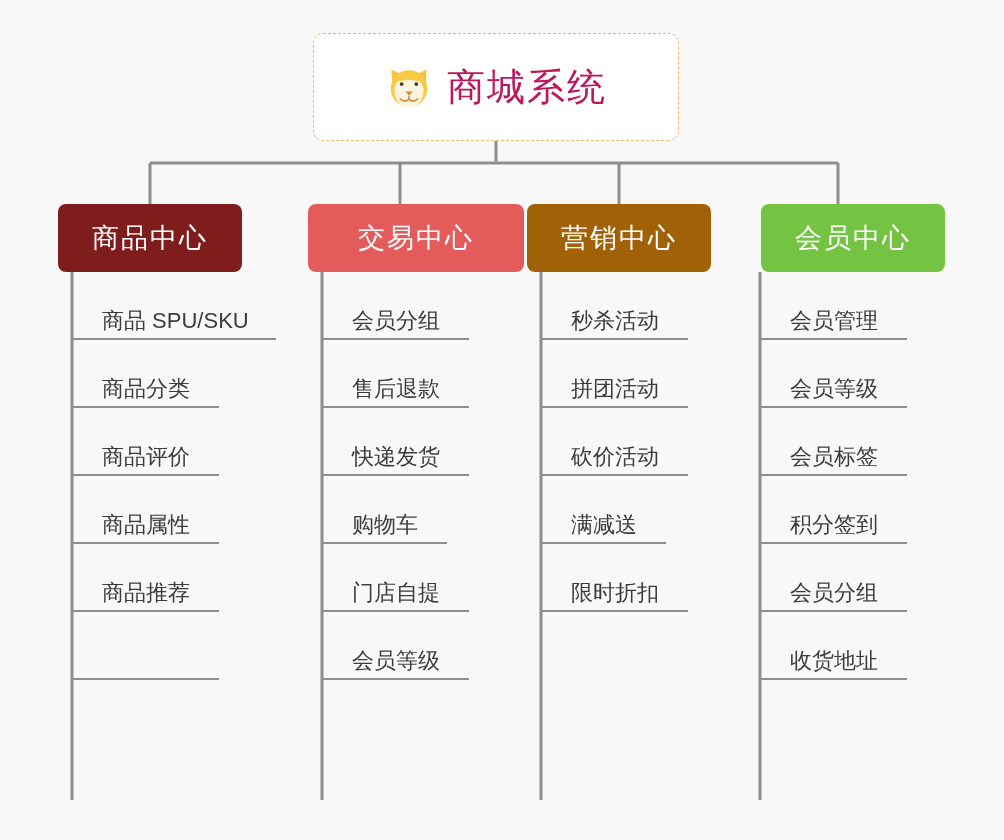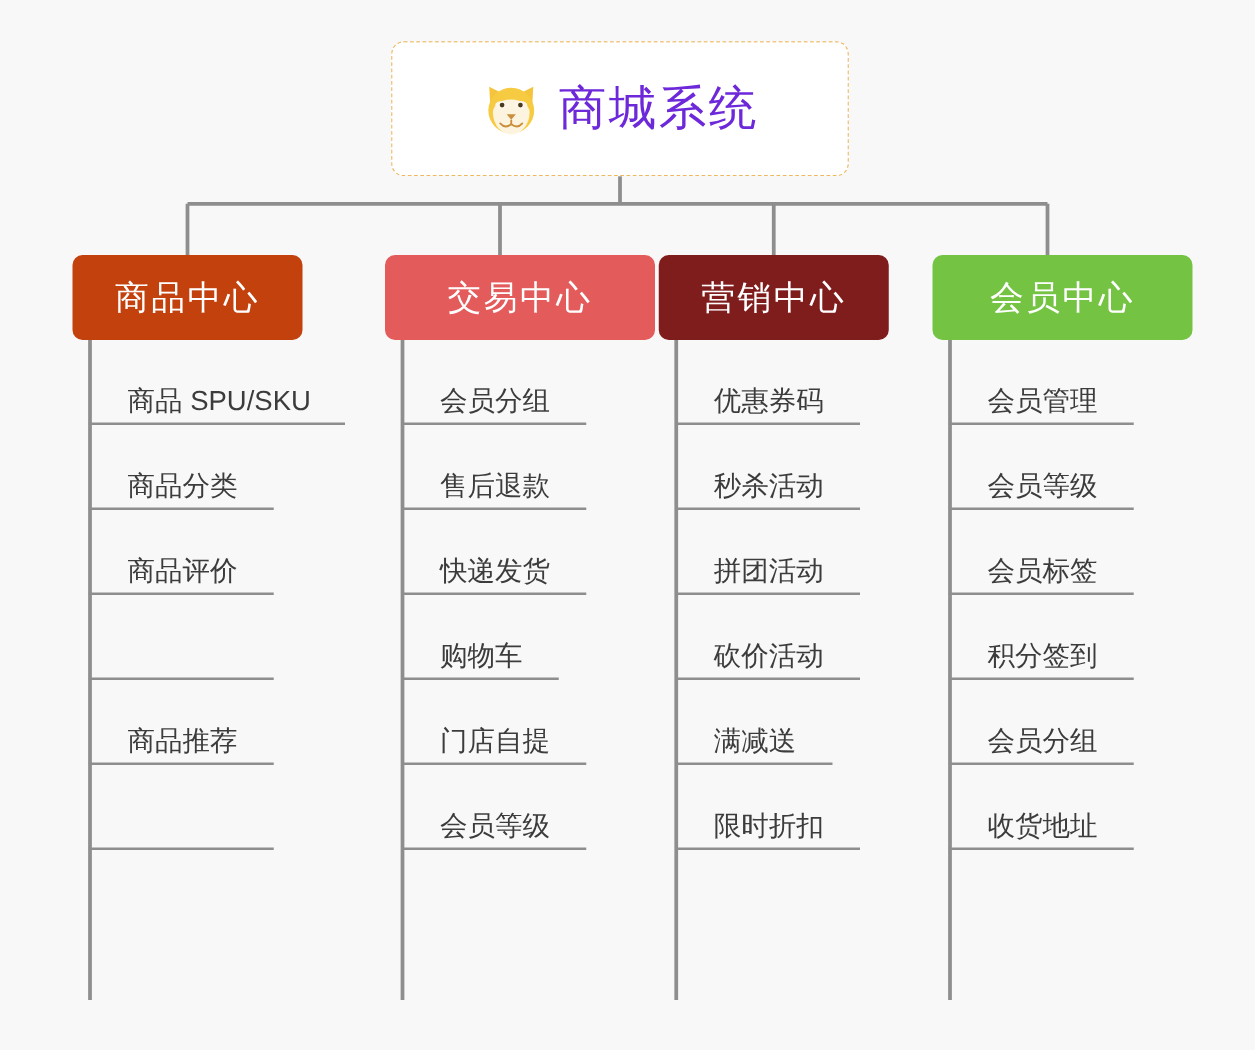--- a/index.html
+++ b/index.html
@@ -33,21 +33,21 @@
     background: #ffffff;
     border: 1.5px dashed #eeb860;
     border-radius: 10px;
     display: flex;
     align-items: center;
     justify-content: center;
     gap: 14px;
   }
   .root-title {
     font-size: 38px;
-    color: #6d28d9;
+    color: #be185d;
     letter-spacing: 2px;
     line-height: 1;
     white-space: nowrap;
   }
   .root-emoji {
     width: 48px;
     height: 44px;
     flex: 0 0 auto;
     display: block;
   }
@@ -142,37 +142,38 @@
       <path d="M27 36 h10 l-5 6 Z" fill="#c98f3a"></path>
       <path d="M32 42 v5" stroke="#c98f3a" stroke-width="2" fill="none"></path>
       <path d="M32 47 q-7 5 -12 -1" stroke="#c98f3a" stroke-width="2" fill="none" stroke-linecap="round"></path>
       <path d="M32 47 q7 5 12 -1" stroke="#c98f3a" stroke-width="2" fill="none" stroke-linecap="round"></path>
     </svg>
     <span class="root-title">商城系统</span>
   </div>
 
   <div id="branches-host">
       <div class="branch" style="left: 58px;">
-        <div class="branch-header" style="width: 184px; background: #c2410c;">
+        <div class="branch-header" style="width: 184px; background: #7f1d1d;">
           <span>商品中心</span>
         </div>
         <ul class="leaf-list">
           <li class="leaf-item">
             <span class="leaf-label">商品 SPU/SKU</span>
             <span class="leaf-underline" style="width: 205px; background: rgb(142, 142, 142);"></span>
           </li>
           <li class="leaf-item">
             <span class="leaf-label">商品分类</span>
             <span class="leaf-underline" style="width: 148px; background: rgb(142, 142, 142);"></span>
           </li>
           <li class="leaf-item">
             <span class="leaf-label">商品评价</span>
             <span class="leaf-underline" style="width: 148px; background: rgb(142, 142, 142);"></span>
           </li>
           <li class="leaf-item">
+            <span class="leaf-label">商品属性</span>
             <span class="leaf-underline" style="width: 148px; background: rgb(142, 142, 142);"></span>
           </li>
           <li class="leaf-item">
             <span class="leaf-label">商品推荐</span>
             <span class="leaf-underline" style="width: 148px; background: rgb(142, 142, 142);"></span>
           </li>
           <li class="leaf-item">
             <span class="leaf-underline" style="width: 148px; background: rgb(142, 142, 142);"></span>
           </li>
         </ul>
@@ -202,28 +203,24 @@
             <span class="leaf-label">门店自提</span>
             <span class="leaf-underline" style="width: 148px; background: rgb(142, 142, 142);"></span>
           </li>
           <li class="leaf-item">
             <span class="leaf-label">会员等级</span>
             <span class="leaf-underline" style="width: 148px; background: rgb(142, 142, 142);"></span>
           </li>
         </ul>
       </div>
       <div class="branch" style="left: 527px;">
-        <div class="branch-header" style="width: 184px; background: #7f1d1d;">
+        <div class="branch-header" style="width: 184px; background: #a16207;">
           <span>营销中心</span>
         </div>
         <ul class="leaf-list">
-          <li class="leaf-item">
-            <span class="leaf-label">优惠券码</span>
-            <span class="leaf-underline" style="width: 148px; background: rgb(142, 142, 142);"></span>
-          </li>
           <li class="leaf-item">
             <span class="leaf-label">秒杀活动</span>
             <span class="leaf-underline" style="width: 148px; background: rgb(142, 142, 142);"></span>
           </li>
           <li class="leaf-item">
             <span class="leaf-label">拼团活动</span>
             <span class="leaf-underline" style="width: 148px; background: rgb(142, 142, 142);"></span>
           </li>
           <li class="leaf-item">
             <span class="leaf-label">砍价活动</span>
@@ -233,21 +230,21 @@
             <span class="leaf-label">满减送</span>
             <span class="leaf-underline" style="width: 126px; background: rgb(142, 142, 142);"></span>
           </li>
           <li class="leaf-item">
             <span class="leaf-label">限时折扣</span>
             <span class="leaf-underline" style="width: 148px; background: rgb(142, 142, 142);"></span>
           </li>
         </ul>
       </div>
       <div class="branch" style="left: 746px;">
-        <div class="branch-header" style="width: 208px; background: rgb(117, 195, 66);">
+        <div class="branch-header" style="width: 184px; background: rgb(117, 195, 66); margin-left: 15px;">
           <span>会员中心</span>
         </div>
         <ul class="leaf-list">
           <li class="leaf-item">
             <span class="leaf-label">会员管理</span>
             <span class="leaf-underline" style="width: 148px; background: rgb(142, 142, 142);"></span>
           </li>
           <li class="leaf-item">
             <span class="leaf-label">会员等级</span>
             <span class="leaf-underline" style="width: 148px; background: rgb(142, 142, 142);"></span>

